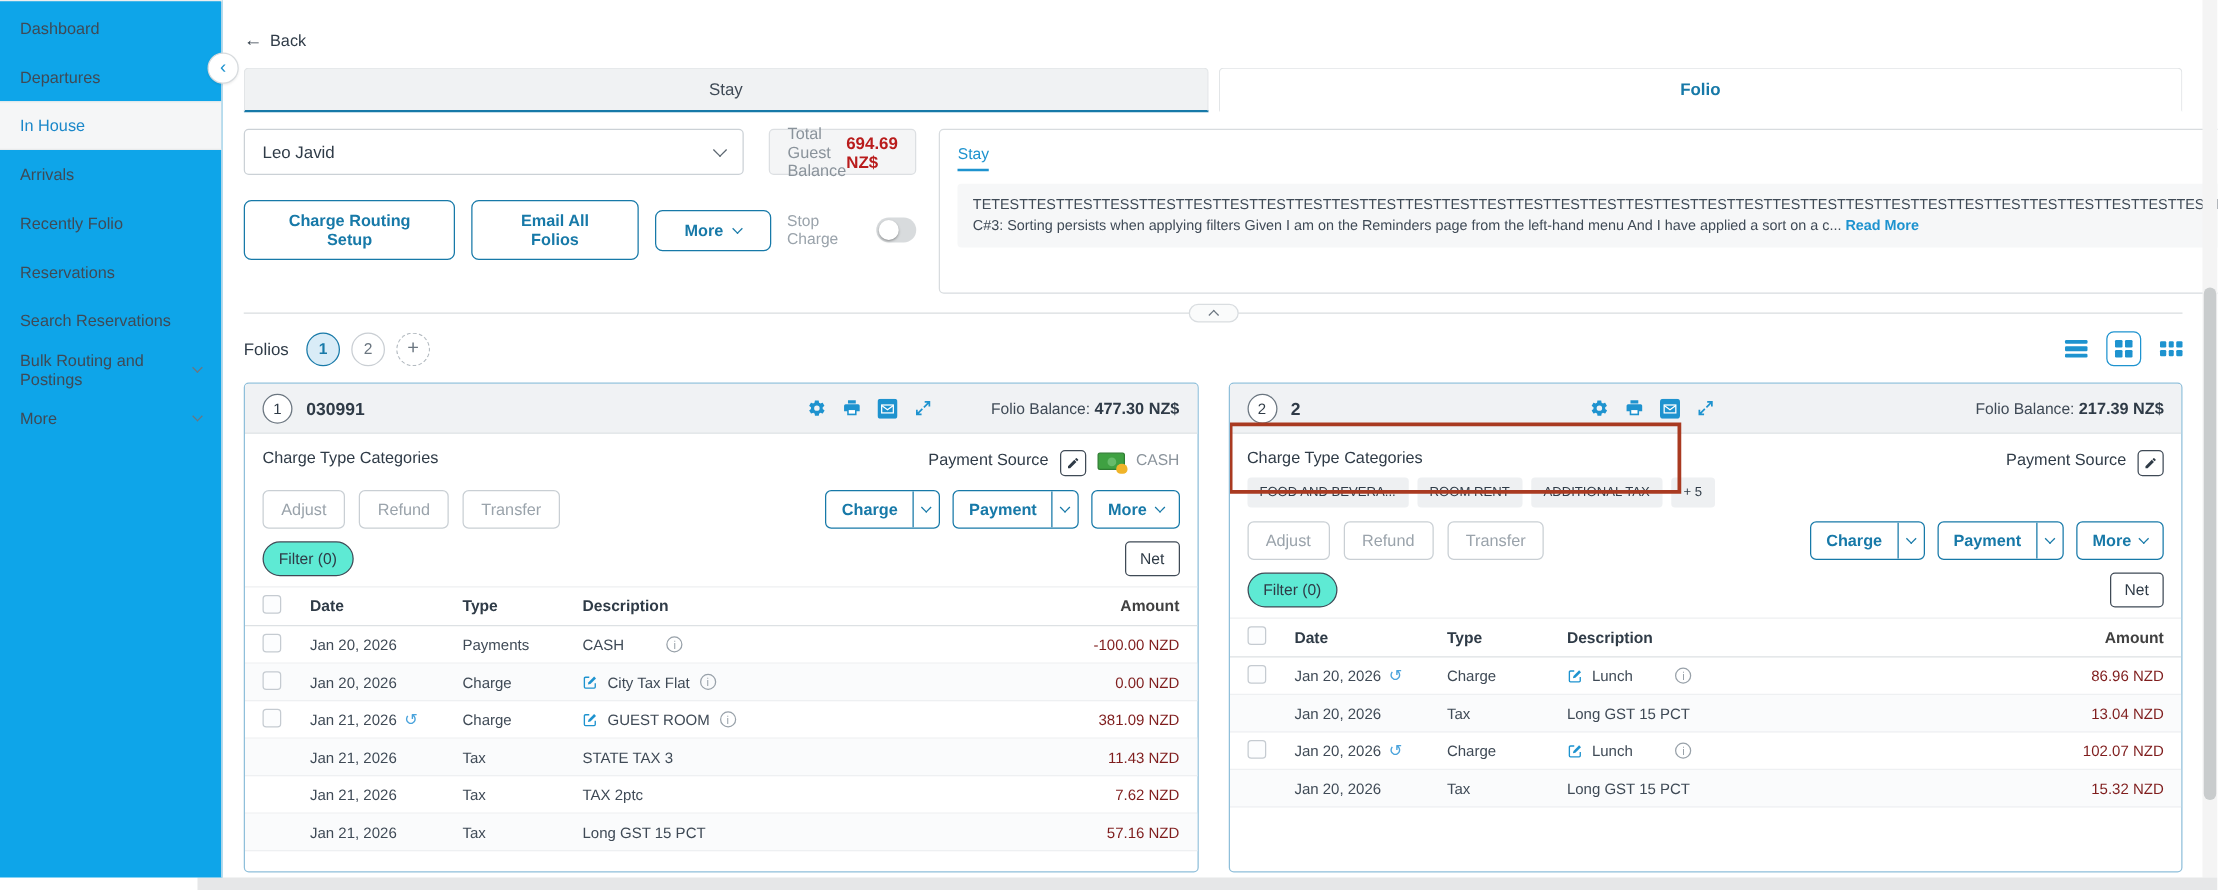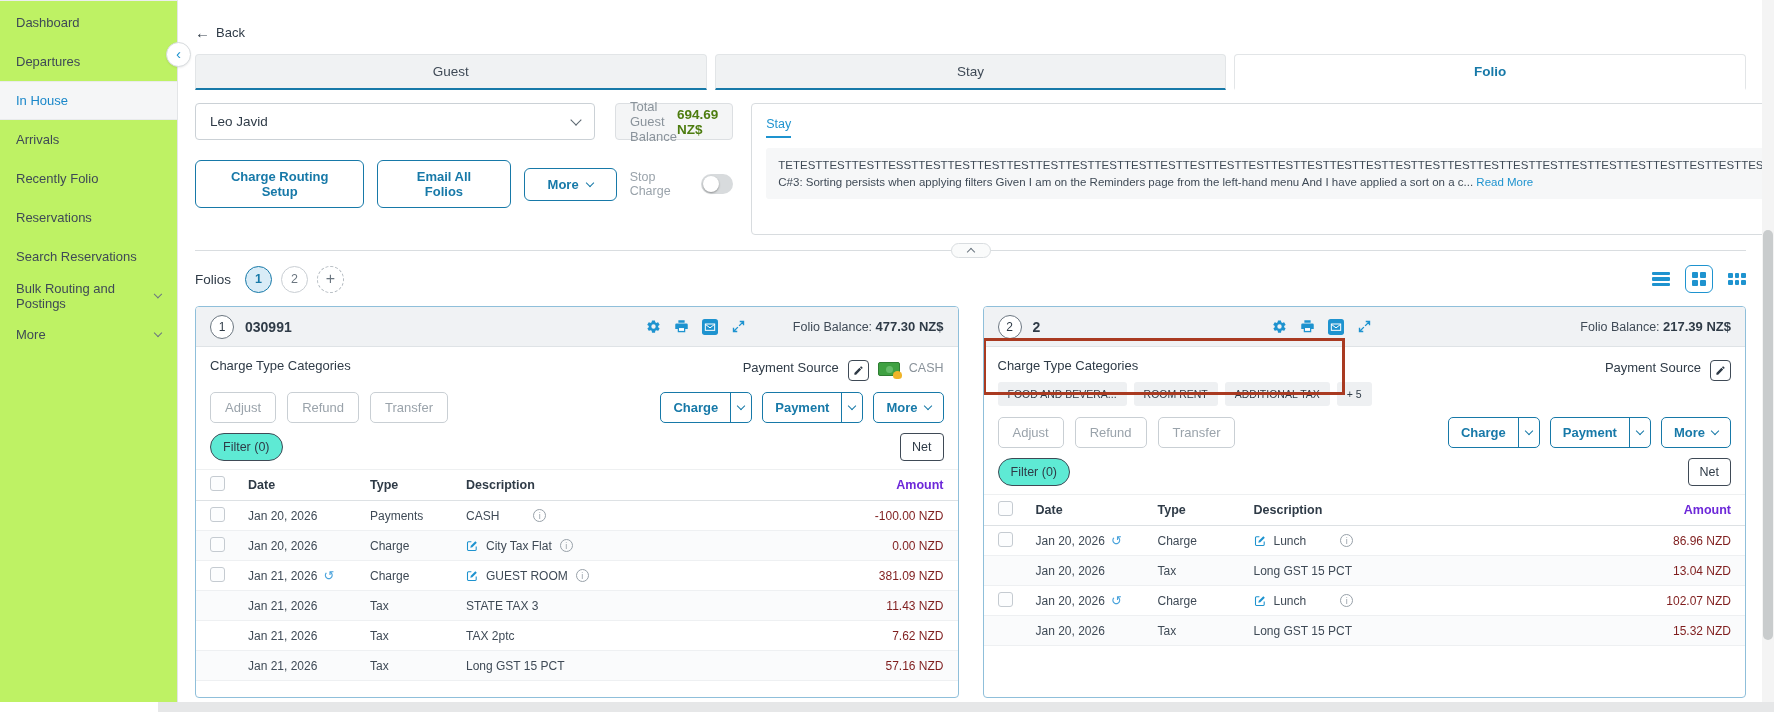--- a/index.html
+++ b/index.html
@@ -1,21 +1,21 @@
 <!DOCTYPE html>
 <html><head>
 <meta charset="utf-8">
 <style>
   * { box-sizing: border-box; margin: 0; padding: 0; }
   html,body { width:1774px; height:712px; overflow:hidden; }
   body { font-family:"Liberation Sans", sans-serif; background:#fff; color:#2f3b47; }
   .app { position:relative; width:1774px; height:712px; background:#fff; }
 
   
-  .sidebar { position:absolute; left:0; top:0; width:178px; height:702px; background:#bef264;
+  .sidebar { position:absolute; left:0; top:0; width:178px; height:702px; background:#0ea5e9;
              border-right:1px solid #e3e5e7; border-top:1px solid #eceeef; padding-top:2px; z-index:2; }
   .side-item { height:39px; display:flex; align-items:center; padding:0 16px; font-size:13px;
                color:#3f4a56; cursor:pointer; }
   .side-item .chev { margin-left:auto; color:#6b7680; }
   .side-item.active { background:#f5f6f7; color:#1a87c9; border-top:1px solid #e9ebec; border-bottom:1px solid #e9ebec; }
   .collapse-btn { position:absolute; left:166px; top:42px; width:25px; height:25px; border-radius:50%;
                   background:#fff; border:1px solid #d7dbde; color:#1e93cf; font-size:15px; line-height:22px;
                   text-align:center; z-index:3; box-shadow:0 1px 2px rgba(0,0,0,.08); cursor:pointer; }
 
   
@@ -32,36 +32,36 @@
 
   .info-row { display:flex; gap:18px; margin-top:13px; }
   .left-col { width:852px; }
   .row1 { display:flex; gap:20px; }
   .guest-select { width:400px; height:37px; border:1px solid #cbd1d6; border-radius:4px; background:#fff;
                   display:flex; align-items:center; padding:0 14px; font-size:13.5px; color:#2f3b47; cursor:pointer; }
   .guest-select .chev { margin-left:auto; color:#5b6670; }
   .balance-field { flex:1; height:37px; border:1px solid #dcdfe2; border-radius:4px; background:#f4f5f6;
                    display:flex; align-items:center; padding:0 14px; font-size:13px; }
   .balance-field .lab { color:#8a939b; }
-  .balance-field .val { margin-left:auto; font-weight:bold; color:#4d7c0f; font-size:13.5px; }
+  .balance-field .val { margin-left:auto; font-weight:bold; color:#b91c1c; font-size:13.5px; }
   .row2 { margin-top:20px; display:flex; align-items:center; gap:13px; }
   .btn-blue { border:1.5px solid #1779a8; color:#1779a8; font-weight:bold; border-radius:6px; padding:8px 23px;
               font-size:13px; background:#fff; display:flex; align-items:center; gap:8px; cursor:pointer; }
   .stop-charge { margin-left:auto; display:flex; align-items:center; gap:10px; font-size:12.5px; color:#9aa3ab; }
   .toggle { width:37px; height:20px; border-radius:10px; background:#d8dbdd; position:relative; cursor:pointer; }
   .toggle::after { content:''; position:absolute; width:16px; height:16px; border-radius:50%; background:#fff;
                    top:2px; left:2px; box-shadow:0 1px 2px rgba(0,0,0,.35); }
 
   .stay-panel { flex:1; height:132px; border:1px solid #d8dcdf; border-radius:4px; padding:10px 14px; position:relative; background:#fff; }
   .stay-tab { display:inline-block; font-size:12.5px; color:#1e93cf; padding-bottom:5px; border-bottom:2.5px solid #1e93cf; cursor:pointer; }
   .stay-note { margin-top:10px; background:#f6f7f8; border-radius:3px; padding:9px 12px; font-size:11.5px;
                color:#3f4a56; line-height:1.45; }
   .note-l1 { white-space:nowrap; overflow:hidden; }
   .note-l2 { white-space:nowrap; overflow:hidden; }
-  .read-more { color:#1e93cf; font-weight:normal; cursor:pointer; }
+  .read-more { color:#1e93cf; font-weight:bold; cursor:pointer; }
 
   .divider { margin-top:15px; border-top:1px solid #d9dde0; position:relative; }
   .collapse-pill { position:absolute; left:50%; top:-8px; transform:translateX(-50%); width:40px; height:15px;
                    background:#fafbfb; border:1px solid #d9dde0; border-radius:8px; display:flex; align-items:center;
                    justify-content:center; cursor:pointer; }
   .chev-up { display:inline-block; width:6px; height:6px; border-right:1.5px solid #6b7680; border-bottom:1.5px solid #6b7680;
              transform:rotate(-135deg); margin-top:3px; }
 
   .folios-bar { margin-top:14px; display:flex; align-items:center; }
   .folios-label { font-size:13.5px; color:#2f3b47; margin-right:14px; }
@@ -124,21 +124,21 @@
 
   .thead, .trow { display:flex; align-items:center; padding:0 14px; }
   .thead { height:32px; font-weight:bold; font-size:12.5px; color:#2f3b47; border-bottom:1px solid #dde1e4; border-top:1px solid #eef0f1; }
   .trow { height:30px; font-size:12px; color:#3f4a56; border-bottom:1px solid #eef0f2; }
   .trow:nth-child(even) { background:#fafbfc; }
   .col-cb { width:38px; }
   .col-date { width:122px; display:flex; align-items:center; gap:6px; }
   .col-type { width:96px; }
   .col-desc { flex:1; display:flex; align-items:center; gap:8px; }
   .col-amt { width:130px; margin-left:auto; text-align:right; color:#7f1d1d; }
-  .thead .col-amt { color:#6d28d9; }
+  .thead .col-amt { color:#404040; }
   .cb { width:15px; height:15px; border:1px solid #c5cbd1; border-radius:3px; background:#fcfdfe; display:inline-block; cursor:pointer; }
   .reroute { color:#4aa3dc; font-size:13px; line-height:1; cursor:default; }
   .info { width:13px; height:13px; border:1px solid #98a1a9; border-radius:50%; color:#98a1a9; font-size:9px;
           display:inline-flex; align-items:center; justify-content:center; cursor:pointer; }
   .info::after { content:'i'; }
   .desc-gap { width:18px; display:inline-block; }
 
   
   .vscroll { position:absolute; right:0; top:0; width:12px; height:702px; background:#f4f4f4; }
   .vthumb { position:absolute; left:1px; top:230px; width:10px; height:410px; background:#c9cccd; border-radius:5px; }
@@ -183,21 +183,20 @@
   <div class="collapse-btn">‹</div>
 
   <main class="main">
 
     <div class="back-row">
       <span class="back-arrow">←</span>
       <span>Back</span>
     </div>
 
     <div class="tabs">
-      <div class="tab">Guest</div>
       <div class="tab">Stay</div>
       <div class="tab active">Folio</div>
     </div>
 
     <div class="info-row">
       <div class="left-col">
         <div class="row1">
           <div class="guest-select">
             <span>Leo Javid</span>
             <span class="chev" style="width:8px;height:8px"></span>

